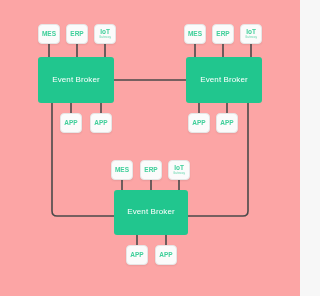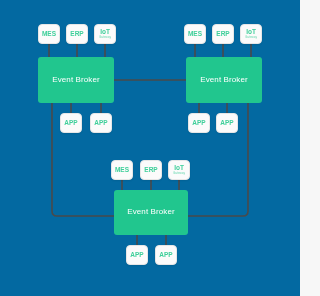--- a/index.html
+++ b/index.html
@@ -10,21 +10,21 @@
     width: 300px;
     height: 296px;
     background: #f7f7f7;
     font-family: "Liberation Sans", sans-serif;
     overflow: hidden;
   }
   #canvas {
     position: relative;
     width: 300px;
     height: 296px;
-    background: #0369a1;
+    background: #fca5a5;
   }
   #links {
     position: absolute;
     left: 0;
     top: 0;
     width: 300px;
     height: 296px;
   }
   .node {
     position: absolute;

